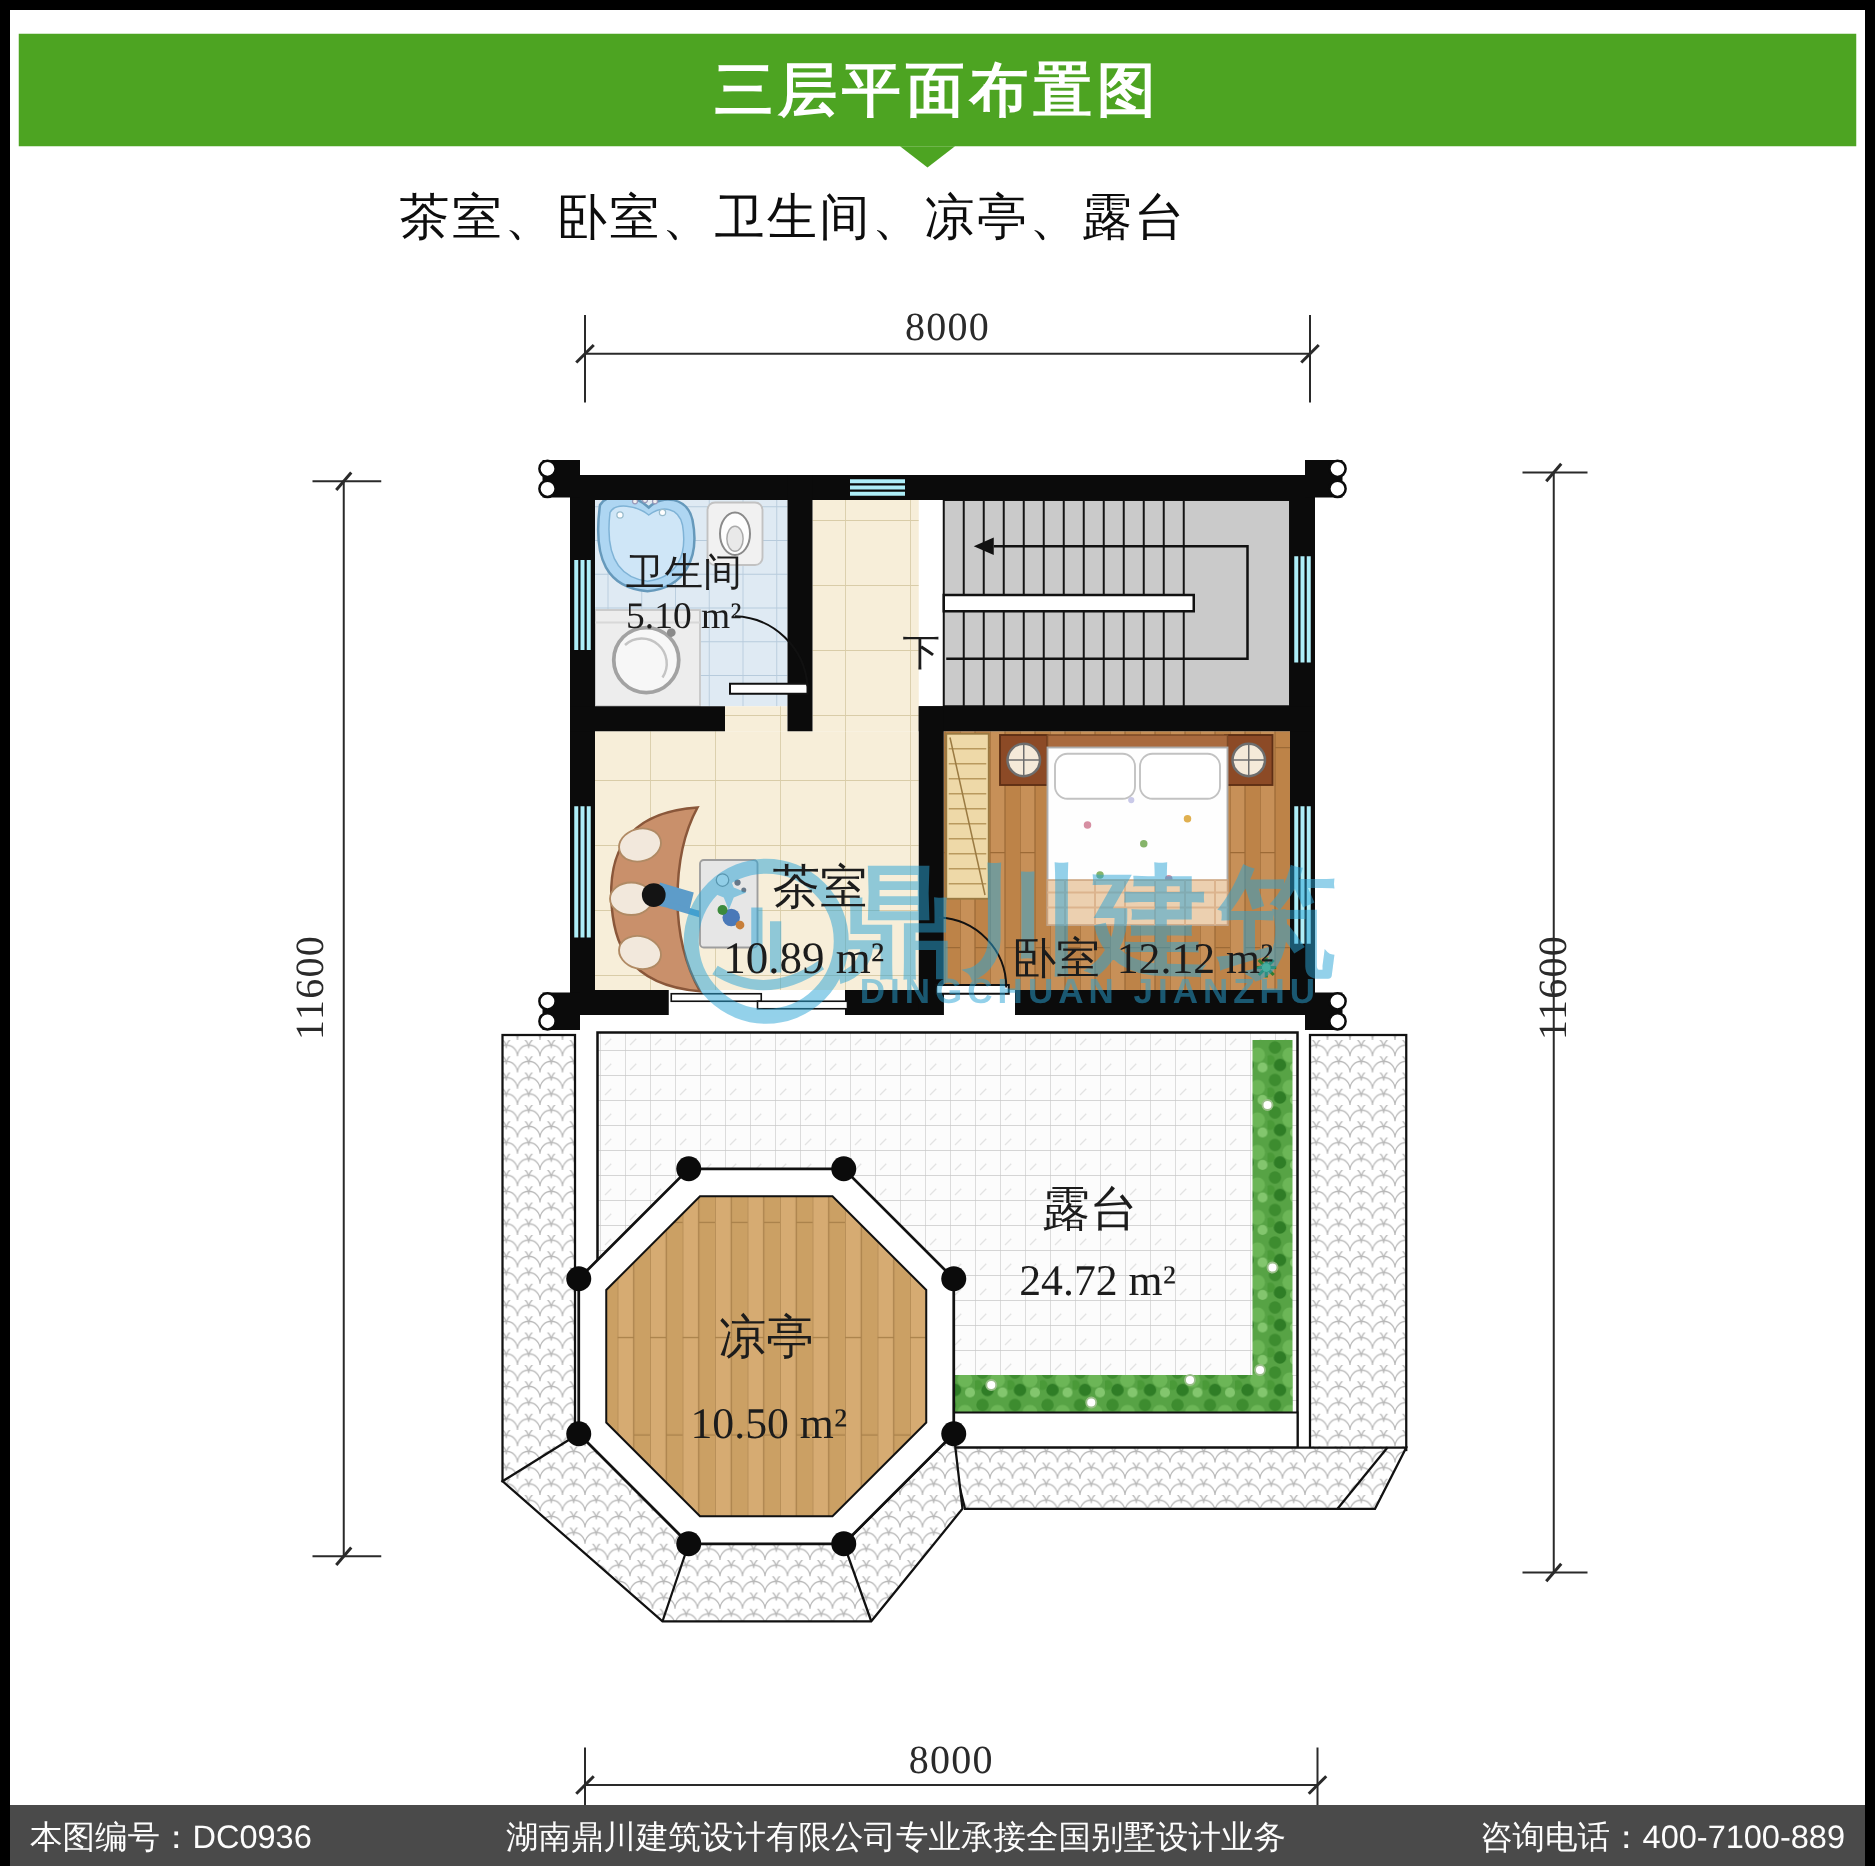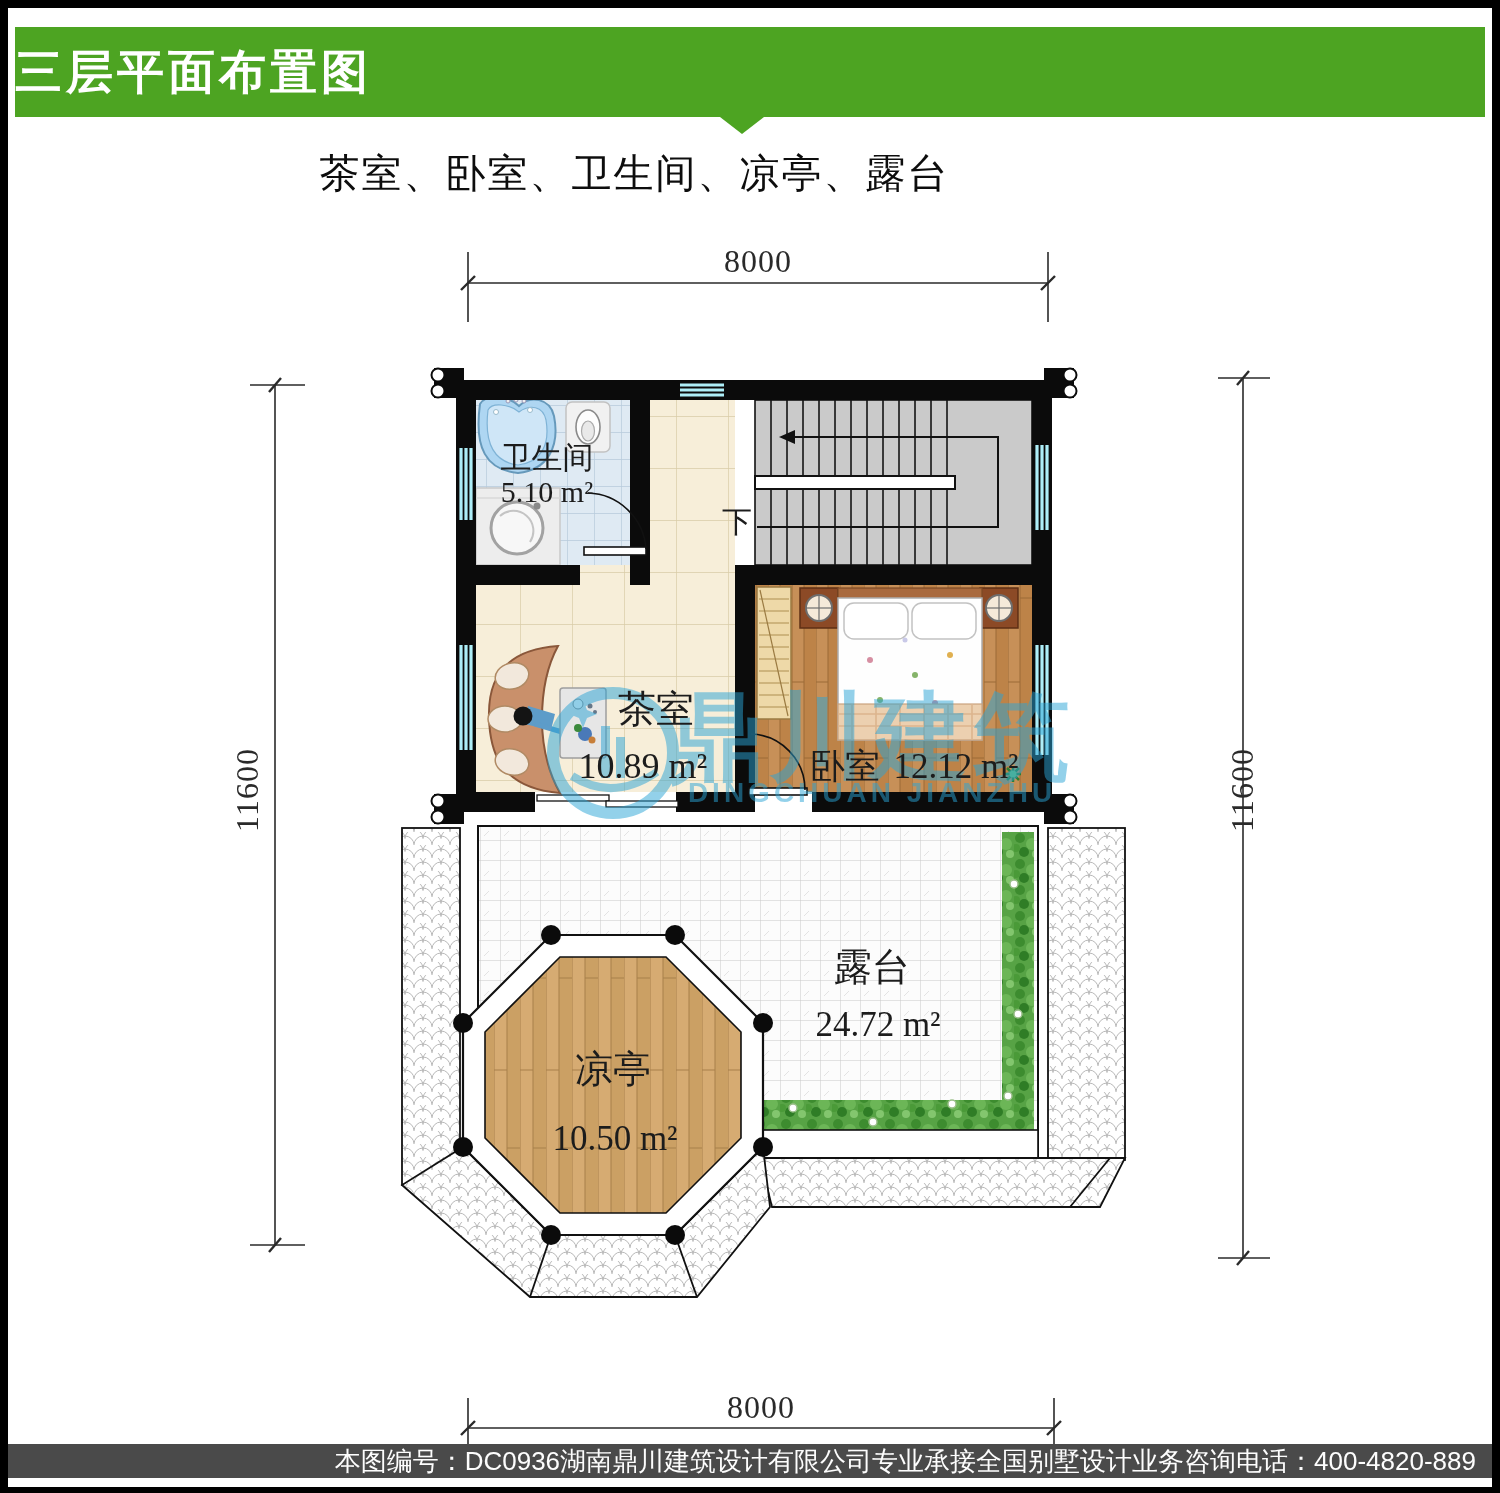--- a/index.html
+++ b/index.html
@@ -1,28 +1,28 @@
 <!DOCTYPE html>
 <html><head>
 <meta charset="utf-8">
 <style>
   html,body{margin:0;padding:0;background:#888;}
   .canvas{position:relative;width:1500px;height:1493px;background:#000;overflow:hidden;
           font-family:"Liberation Sans",sans-serif;}
   .paper{position:absolute;left:8px;top:8px;width:1484px;height:1479px;background:#fff;}
   .abs{position:absolute;}
   .titlebar{left:7px;top:19px;width:1470px;height:90px;background:#4DA422;
-            display:flex;align-items:center;justify-content:flex-start;}
+            display:flex;align-items:center;justify-content:center;}
   .titlebar .t{color:#fff;font-size:47px;font-weight:bold;letter-spacing:4px;}
   .tri{left:712px;top:109px;width:0;height:0;border-left:22px solid transparent;
        border-right:22px solid transparent;border-top:17px solid #4DA422;}
   .subtitle{left:0;top:138px;width:1253px;text-align:center;font-size:40px;color:#0d0d0d;
             font-family:"Liberation Serif","DejaVu Serif",serif;letter-spacing:2px;}
-  .footer{left:0;top:1436px;width:1484px;height:34px;background:#4a4a4a;display:flex;
-          align-items:center;justify-content:flex-end;padding:0 16px;box-sizing:border-box;}
+  .footer{left:0;top:1436px;width:1484px;height:50px;background:#4a4a4a;display:flex;
+          align-items:center;justify-content:space-between;padding:0 16px;box-sizing:border-box;}
   .footer span{color:#fdfdfd;font-size:26px;white-space:nowrap;}
   svg text{font-family:"Liberation Serif","DejaVu Serif",serif;}
   .planlabel{fill:#1c1c1c;}
   .dimtxt{fill:#2a2a2a;letter-spacing:1px;}
 </style>
 </head>
 <body>
 
 <div class="canvas">
   <div class="paper">
@@ -375,16 +375,16 @@
         <text class="dimtxt" x="758" y="272" font-size="32">8000</text>
         <text class="dimtxt" x="761" y="1418" font-size="32">8000</text>
         <text class="dimtxt" x="258" y="790" font-size="32" transform="rotate(-90 258 790)">11600</text>
         <text class="dimtxt" x="1253" y="790" font-size="32" transform="rotate(-90 1253 790)">11600</text>
       </g>
     </svg>
 
     <div class="abs footer">
       <span>本图编号：DC0936</span>
       <span>湖南鼎川建筑设计有限公司专业承接全国别墅设计业务</span>
-      <span>咨询电话：400-4820-889</span>
+      <span>咨询电话：400-7100-889</span>
     </div>
   </div>
 </div>
 
 </body></html>

